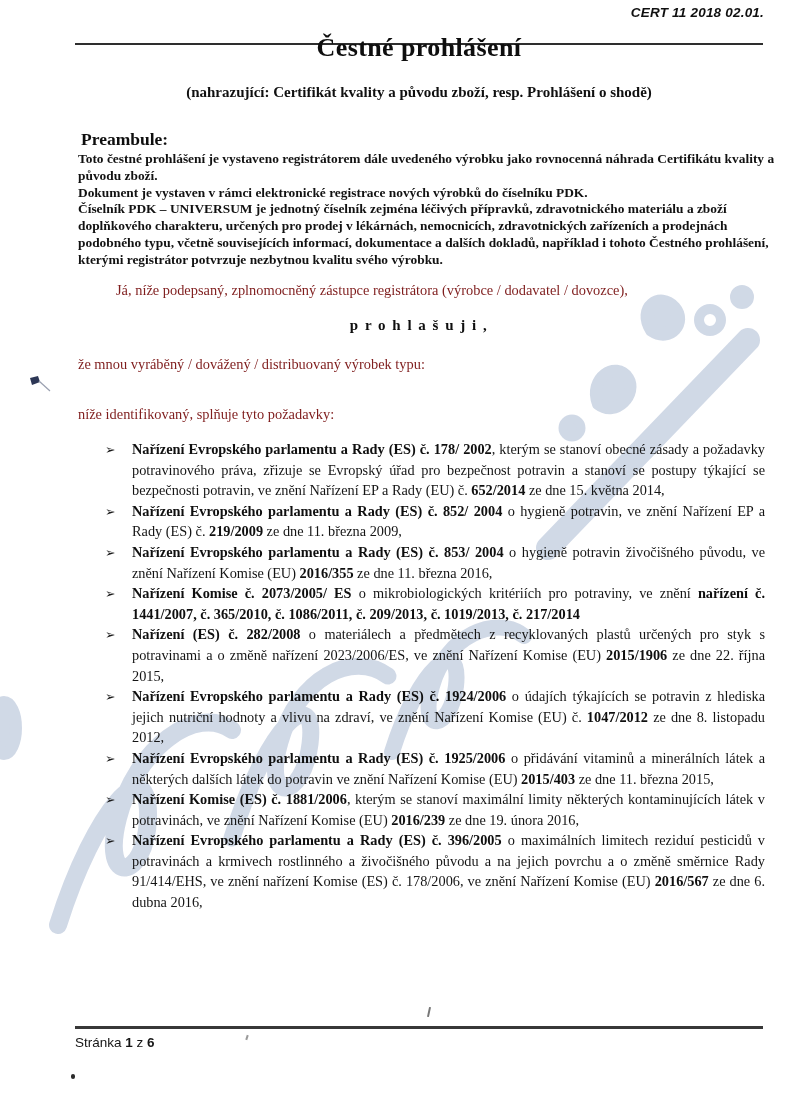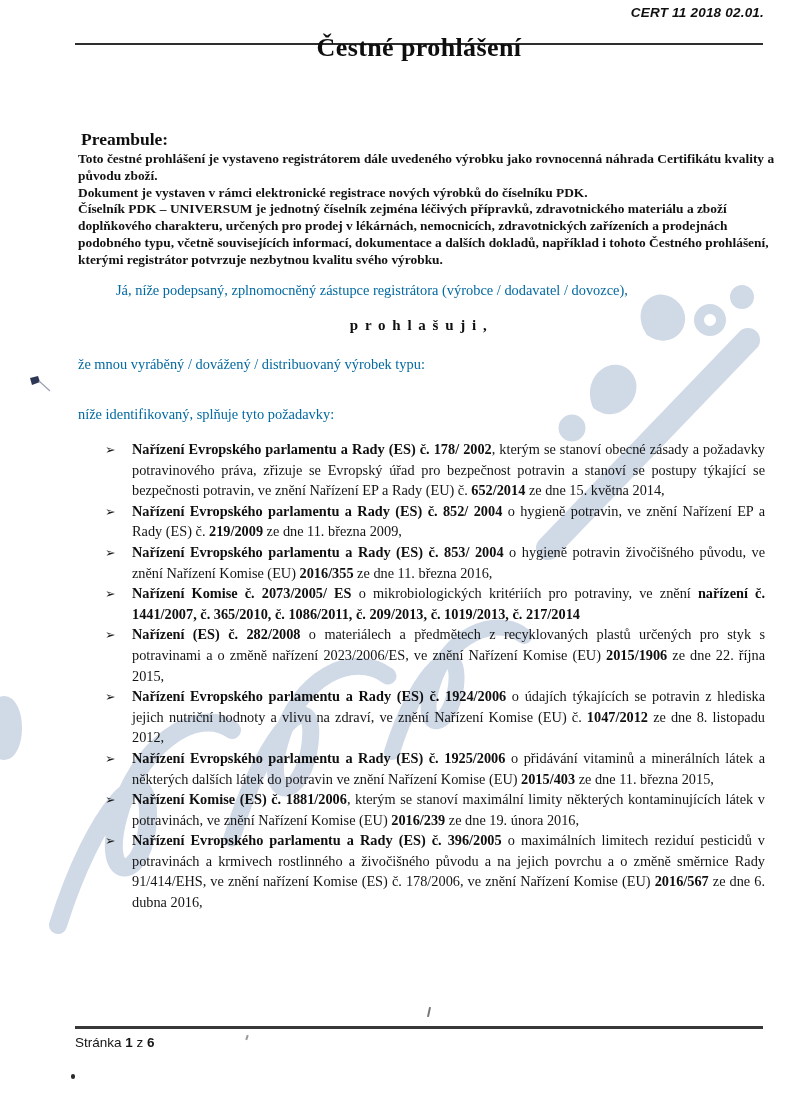--- a/index.html
+++ b/index.html
@@ -28,21 +28,21 @@
     font-size:15px;font-weight:bold;color:#101010;
   }
   .pre-heading{
     top:126px;left:78px;margin:3px;font-size:17.5px;font-weight:bold;color:#0e0e0e;
   }
   .pre-body{
     top:151px;left:78px;width:697px;font-size:13.4px;font-weight:bold;
     line-height:16.8px;color:#121212;
   }
   .pre-body p{margin:0;}
-  .line{font-size:14.4px;color:#0369a1;}
+  .line{font-size:14.4px;color:#7f1d1d;}
   .intro{top:282px;left:78px;width:692px;margin:0;text-indent:38px;}
   .performative{
     top:317px;left:75px;width:688px;text-align:center;
     font-weight:bold;font-size:15px;letter-spacing:1.5px;color:#0f0f0f;
   }
   .prod-intro{top:356px;left:78px;margin:0;}
   .prod-type{
     top:376px;left:75px;width:688px;text-align:center;
     font-weight:bold;font-size:17.5px;color:#0e0e0e;
     text-decoration:underline;text-decoration-thickness:1.5px;text-underline-offset:3px;
@@ -93,20 +93,21 @@
       <path d="M 58 925 C 95 808 150 748 148 818 C 146 880 100 888 118 818 C 136 748 196 704 232 730" stroke-width="18"></path>
       <ellipse cx="4" cy="728" rx="12" ry="26" stroke-width="12" fill="var(--wm,#ccd5e4)"></ellipse>
     </g>
   </svg>
 
   <div class="doc-code">CERT 11 2018 02.01.</div>
 
   <div class="rule rule-top"></div>
 
   <h1 class="title">Čestné prohlášení</h1>
+  <div class="subtitle">(nahrazující: Certifikát kvality a původu zboží, resp. Prohlášení o shodě)</div>
 
   <h2 class="pre-heading">Preambule:</h2>
   <div class="pre-body">
     <p>Toto čestné prohlášení je vystaveno registrátorem dále uvedeného výrobku jako rovnocenná náhrada Certifikátu kvality a původu zboží.</p>
     <p>Dokument je vystaven v rámci elektronické registrace nových výrobků do číselníku PDK.</p>
     <p>Číselník PDK – UNIVERSUM je jednotný číselník zejména léčivých přípravků, zdravotnického materiálu a zboží doplňkového charakteru, určených pro prodej v lékárnách, nemocnicích, zdravotnických zařízeních a prodejnách podobného typu, včetně souvisejících informací, dokumentace a dalších dokladů, například i tohoto Čestného prohlášení, kterými registrátor potvrzuje nezbytnou kvalitu svého výrobku.</p>
   </div>
 
   <p class="line intro">Já, níže podepsaný, zplnomocněný zástupce registrátora (výrobce / dodavatel / dovozce),</p>
   <div class="performative">p r o h l a š u j i ,</div>

